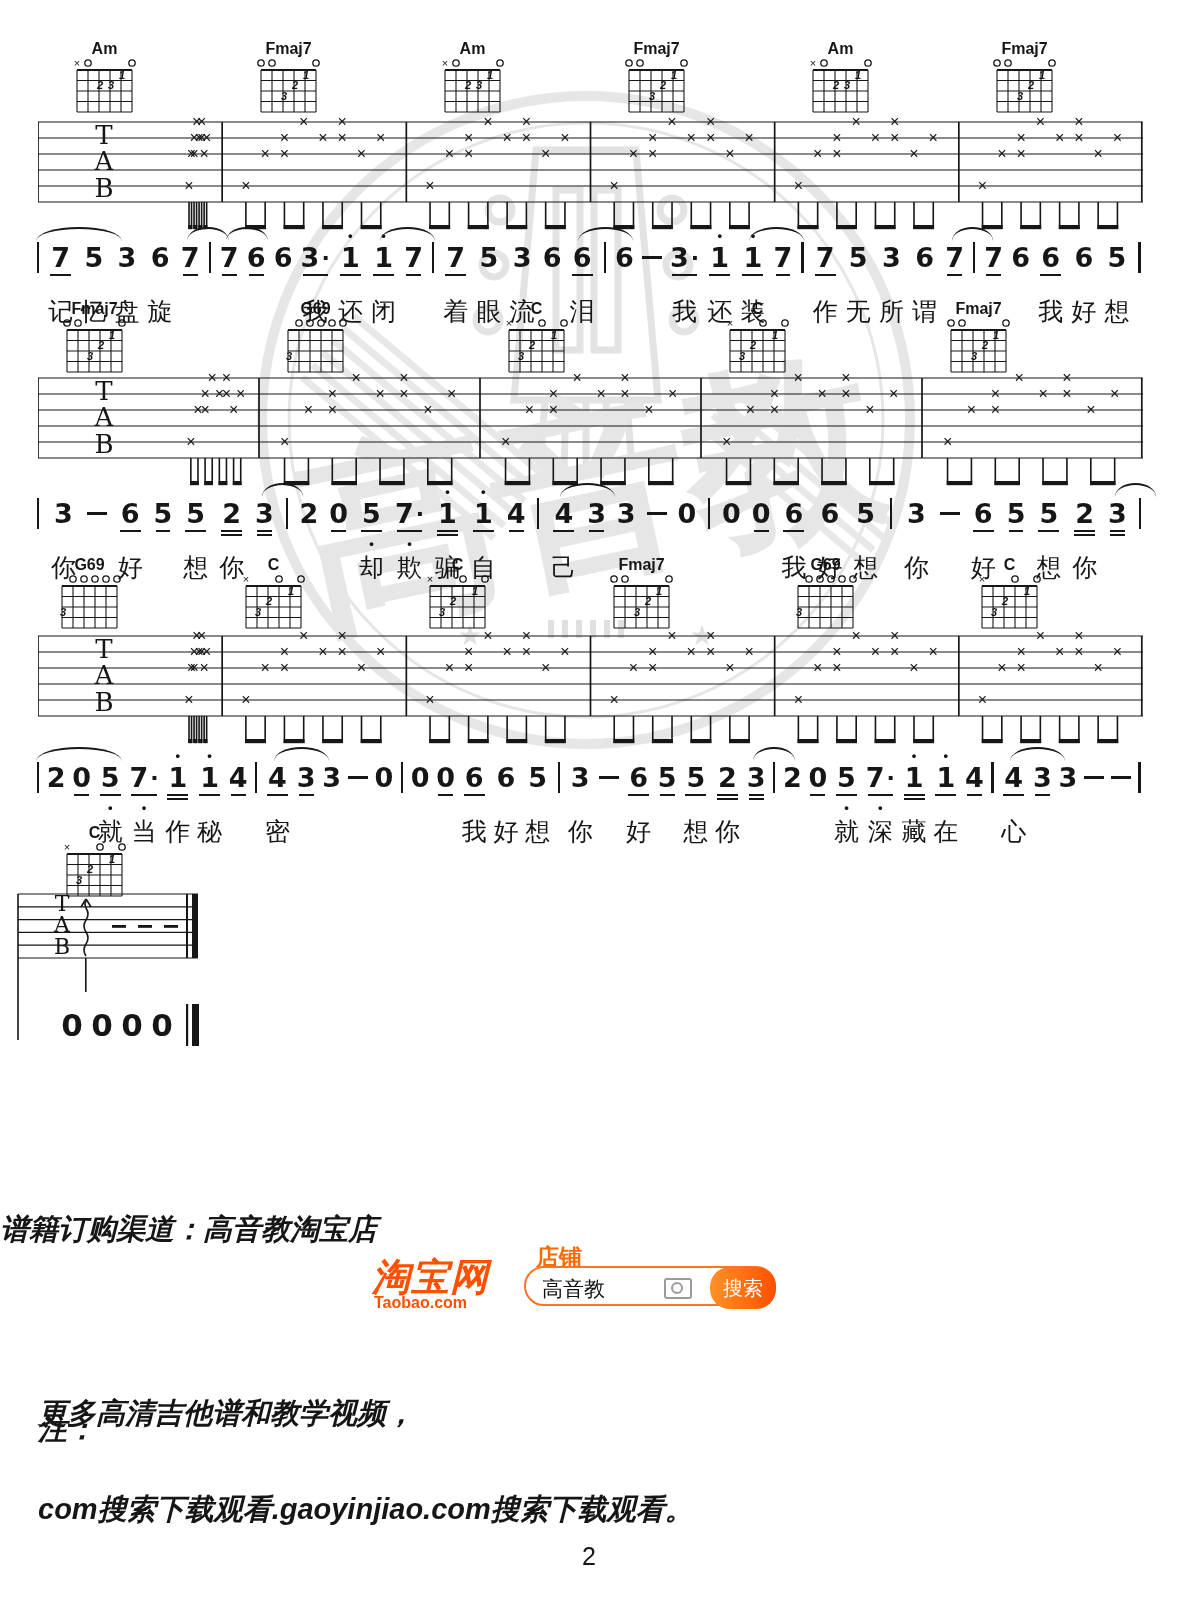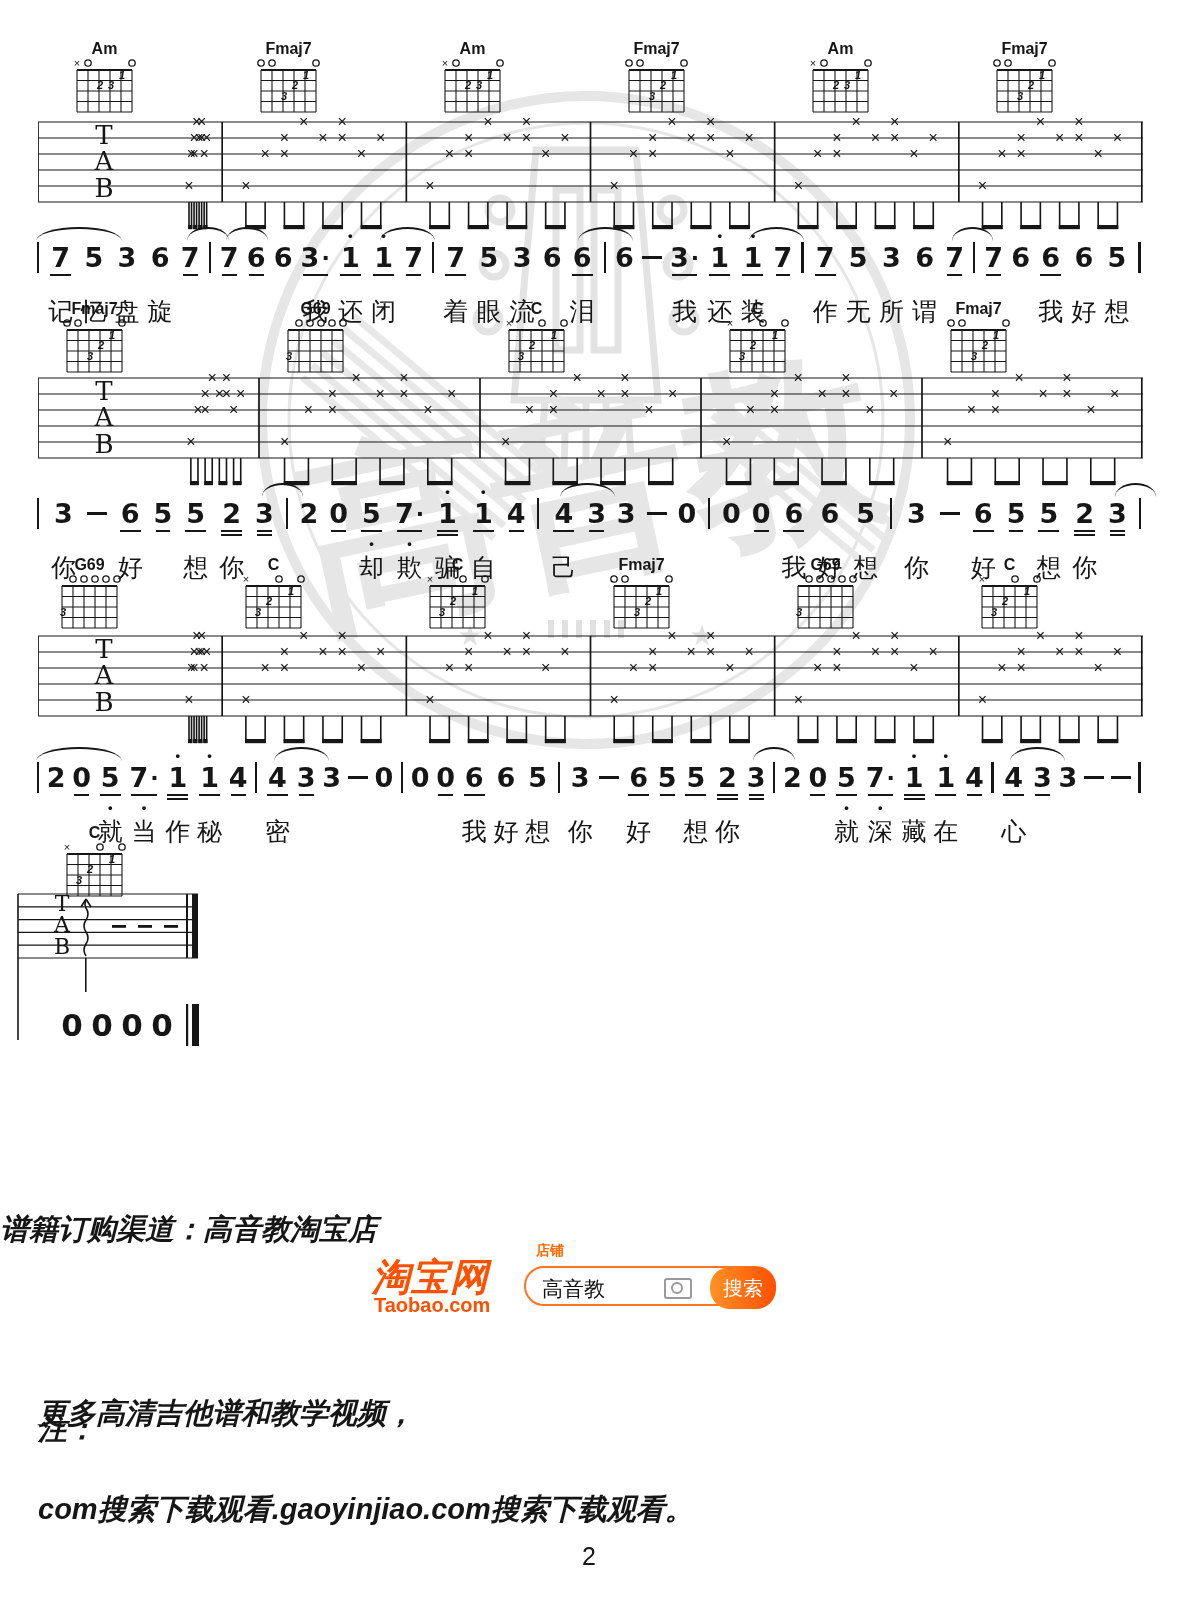--- a/index.html
+++ b/index.html
@@ -23,22 +23,22 @@
   .mbar{display:inline-block;width:2.2px;height:31px;background:#161616}
   .dash{display:inline-block;width:20px;height:3px;background:#161616}
   .arc{position:absolute;top:-3px;left:35%;width:220%;min-width:34px;height:12px;
        border-top:2.5px solid #161616;border-radius:50% 50% 0 0 / 100% 100% 0 0;z-index:3}
   .arc-b{min-width:86px;left:10%}
   
   .purchase{position:absolute;left:0;top:1210px;width:100%;text-align:left;font-size:29px;
             font-weight:bold;font-style:italic;z-index:2}
   .tb-logo{position:absolute;left:372px;top:1252px;color:#ff5000;font-weight:700;
            font-size:38px;font-style:italic;letter-spacing:1px;z-index:2}
-  .tb-dom{position:absolute;left:374px;top:1294px;color:#ff5000;font-weight:bold;font-size:20px;z-index:2}
-  .shop-tab{position:absolute;left:536px;top:1242px;color:#ff6a00;font-weight:bold;font-size:14px;z-index:2}
+  .tb-dom{position:absolute;left:374px;top:1294px;color:#ff5000;font-weight:bold;font-size:16px;z-index:2}
+  .shop-tab{position:absolute;left:536px;top:1242px;color:#ff6a00;font-weight:bold;font-size:23px;z-index:2}
   .pill{position:absolute;left:524px;top:1266px;width:252px;height:40px;border:2.5px solid #ff7420;
         border-radius:23px;background:#fff;box-sizing:border-box;z-index:2}
   .pill .q{position:absolute;left:16px;top:7px;font-size:21px;color:#111}
   .cam{position:absolute;right:82px;top:10px;width:24px;height:17px;border:2px solid #9a9a9a;border-radius:3px}
   .cam::after{content:"";position:absolute;left:5px;top:1.5px;width:8px;height:8px;
               border:2px solid #9a9a9a;border-radius:50%}
   .sbtn{position:absolute;left:710px;top:1267px;width:66px;height:42px;border-radius:20px;
         background:linear-gradient(90deg,#ff9126,#ff5000);color:#fff;font-size:20px;font-weight:normal;
         display:flex;align-items:center;justify-content:center;z-index:3}
   .note{position:absolute;left:38px;font-size:29px;font-weight:bold;font-style:italic;z-index:2}

